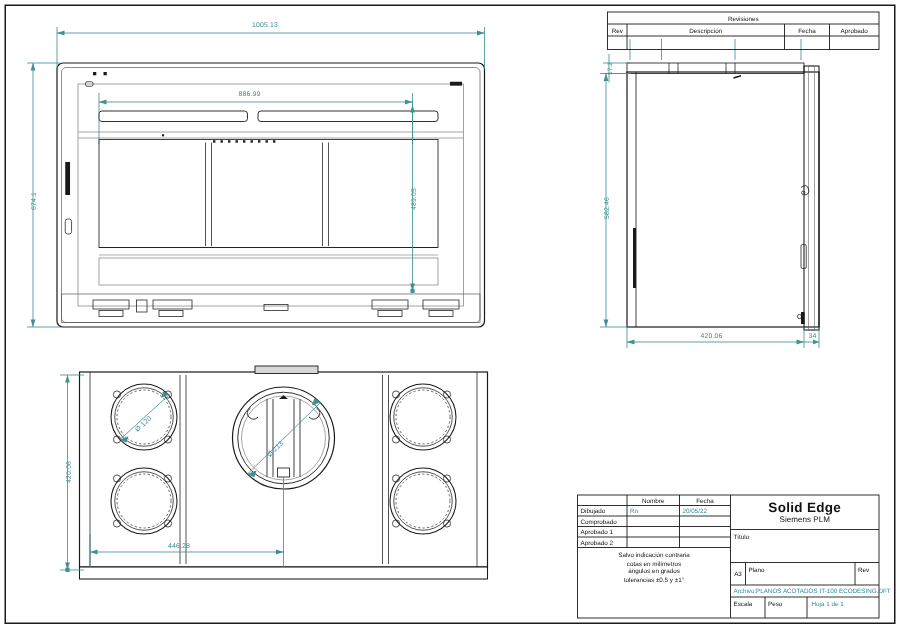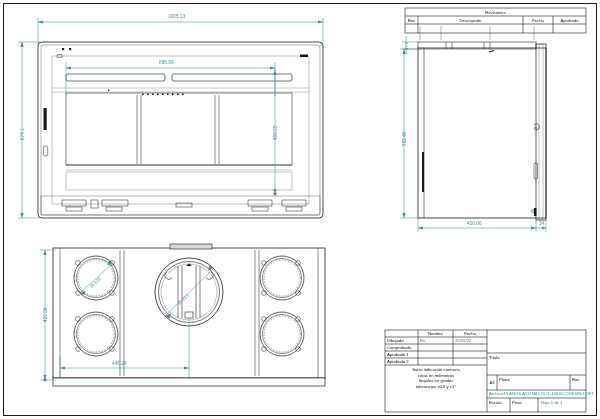--- a/index.html
+++ b/index.html
@@ -297,20 +297,24 @@
   <div class="tbtxt" style="left:387px;top:352.4px;">Aprobado 1</div>
   <div class="tbtxt" style="left:387px;top:359.4px;">Aprobado 2</div>
 
   <div class="note" style="left:385px;top:367px;width:102px;">
     <div>Salvo indicación contraria</div>
     <div>cotas en milímetros</div>
     <div>ángulos en grados</div>
     <div>tolerancias ±0.5 y ±1°</div>
   </div>
 
+  <div class="brand" style="left:487px;top:333px;width:99px;">
+    <div class="b1">Solid Edge</div>
+    <div class="b2">Siemens PLM</div>
+  </div>
 
   <div class="tbtxt" style="left:489px;top:354.6px;">Título</div>
   <div class="tbtxt" style="left:505px;top:354.6px;"></div>
 
   <div class="tbtxt c" style="left:487px;top:379.5px;width:10px;">A3</div>
   <div class="tbtxt" style="left:499px;top:376.6px;">Plano</div>
   <div class="tbtxt" style="left:499px;top:383px;"></div>
   <div class="tbtxt" style="left:572px;top:376.6px;">Rev</div>
   <div class="tbtxt" style="left:572px;top:383px;"></div>
 

